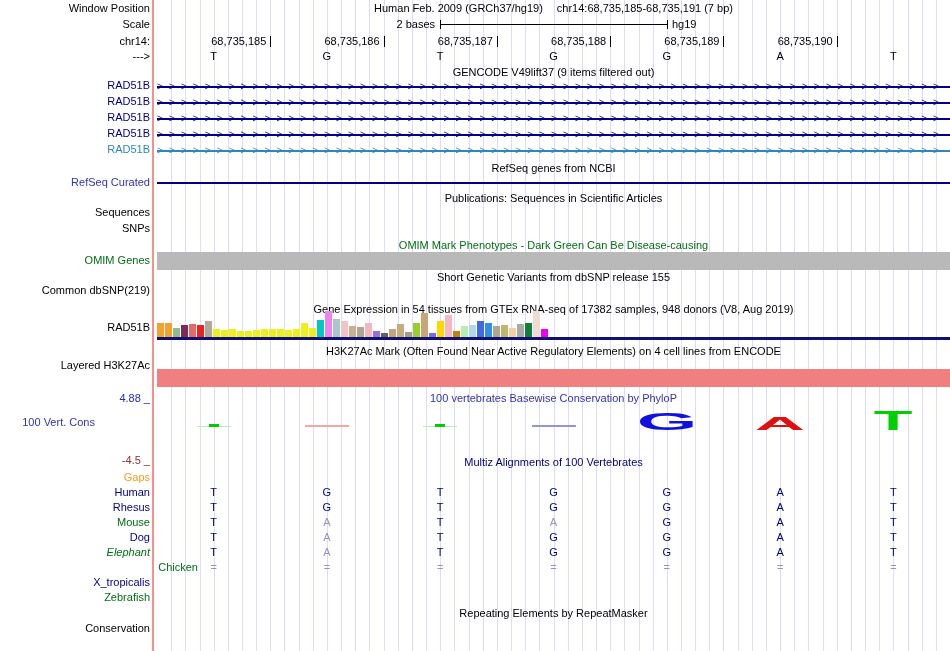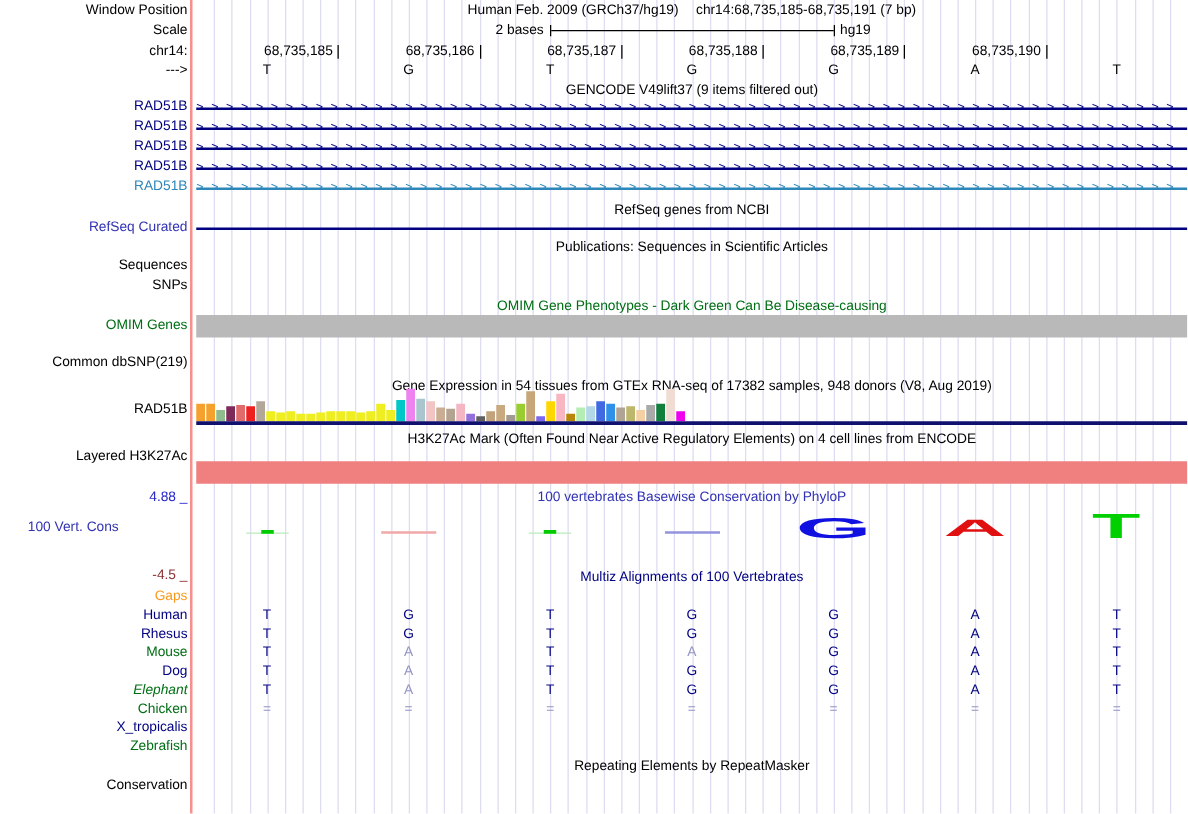--- a/index.html
+++ b/index.html
@@ -158,24 +158,25 @@
     </div>
 
   <div class="ttl" style="top:162px">RefSeq genes from NCBI</div>
   <div class="lbl blue" style="top:176px">RefSeq Curated</div>
   <div class="hbar" id="refseqline"></div>
 
   <div class="ttl" style="top:192px">Publications: Sequences in Scientific Articles</div>
   <div class="lbl" style="top:206px">Sequences</div>
   <div class="lbl" style="top:222px">SNPs</div>
 
-  <div class="ttl green" style="top:239px">OMIM Gene Phenotypes - Dark Green Can Be Disease-causing</div>
+  <div class="ttl green" style="top:239px">OMIM Mark Phenotypes - Dark Green Can Be Disease-causing</div>
   <div class="hbar" id="omimbar"></div>
   <div class="lbl green" style="top:254px">OMIM Genes</div>
 
+  <div class="ttl" style="top:271px">Short Genetic Variants from dbSNP release 155</div>
   <div class="lbl" style="top:284px">Common dbSNP(219)</div>
 
   <div class="ttl" style="top:303px">Gene Expression in 54 tissues from GTEx RNA-seq of 17382 samples, 948 donors (V8, Aug 2019)</div>
   <div class="lbl" style="top:321px">RAD51B</div>
   <div id="gtexbars">
       <div class="gtexbar" style="left: 157px; top: 323px; height: 14px; background: rgb(245, 161, 45);"></div>
       <div class="gtexbar" style="left: 165px; top: 323px; height: 14px; background: rgb(245, 161, 45);"></div>
       <div class="gtexbar" style="left: 173px; top: 328px; height: 9px; background: rgb(143, 188, 143);"></div>
       <div class="gtexbar" style="left: 181px; top: 325px; height: 12px; background: rgb(125, 42, 90);"></div>
       <div class="gtexbar" style="left: 189px; top: 324px; height: 13px; background: rgb(225, 106, 106);"></div>
@@ -282,21 +283,21 @@
       <div class="baseletter" style="left: 768.1px; top: 531px; color: rgb(0, 0, 128);">A</div>
       <div class="baseletter" style="left: 881.4px; top: 531px; color: rgb(0, 0, 128);">T</div>
       <div class="lbl" style="top: 546px; color: rgb(0, 110, 20); font-style: italic;">Elephant</div>
       <div class="baseletter" style="left: 201.6px; top: 546px; color: rgb(0, 0, 128);">T</div>
       <div class="baseletter" style="left: 314.9px; top: 546px; color: rgb(148, 148, 196);">A</div>
       <div class="baseletter" style="left: 428.2px; top: 546px; color: rgb(0, 0, 128);">T</div>
       <div class="baseletter" style="left: 541.5px; top: 546px; color: rgb(0, 0, 128);">G</div>
       <div class="baseletter" style="left: 654.8px; top: 546px; color: rgb(0, 0, 128);">G</div>
       <div class="baseletter" style="left: 768.1px; top: 546px; color: rgb(0, 0, 128);">A</div>
       <div class="baseletter" style="left: 881.4px; top: 546px; color: rgb(0, 0, 128);">T</div>
-      <div class="lbl" style="top: 561px; color: rgb(0, 110, 20);">Chicken</div>
+      <div class="lbl" style="top: 561px; color: rgb(0, 110, 20); padding-left: 48px;">Chicken</div>
       <div class="baseletter" style="left: 201.6px; top: 561px; color: rgb(148, 148, 196);">=</div>
       <div class="baseletter" style="left: 314.9px; top: 561px; color: rgb(148, 148, 196);">=</div>
       <div class="baseletter" style="left: 428.2px; top: 561px; color: rgb(148, 148, 196);">=</div>
       <div class="baseletter" style="left: 541.5px; top: 561px; color: rgb(148, 148, 196);">=</div>
       <div class="baseletter" style="left: 654.8px; top: 561px; color: rgb(148, 148, 196);">=</div>
       <div class="baseletter" style="left: 768.1px; top: 561px; color: rgb(148, 148, 196);">=</div>
       <div class="baseletter" style="left: 881.4px; top: 561px; color: rgb(148, 148, 196);">=</div>
       <div class="lbl" style="top: 576px; color: rgb(0, 0, 128);">X_tropicalis</div>
       <div class="lbl" style="top: 591px; color: rgb(0, 110, 20);">Zebrafish</div>
     </div>

